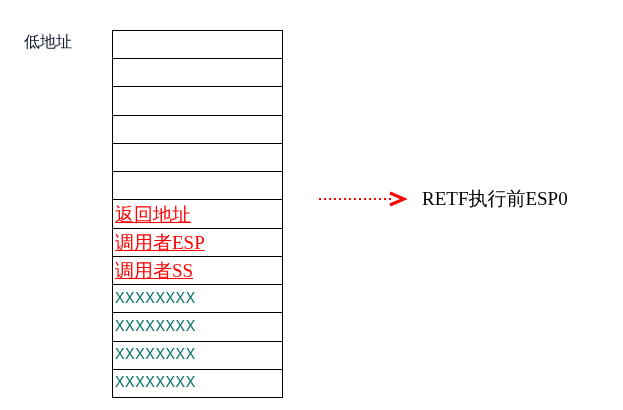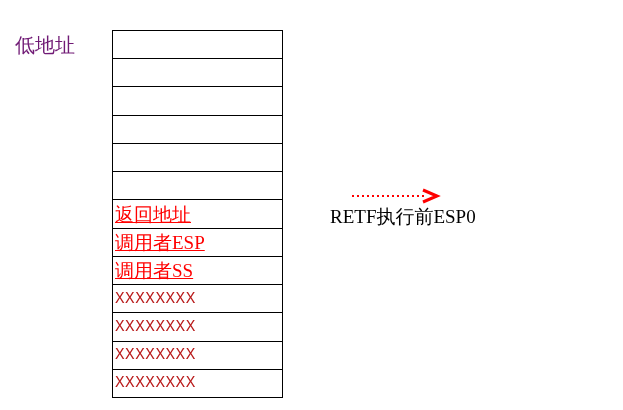--- a/index.html
+++ b/index.html
@@ -10,24 +10,24 @@
   }
   .canvas {
     position: relative;
     width: 623px;
     height: 410px;
     background: #ffffff;
     overflow: hidden;
   }
   .addr-label {
     position: absolute;
-    left: 15px;
+    left: 24px;
     width: 90px;
-    font-size: 20px;
-    color: #701a75;
+    font-size: 16px;
+    color: #0f172a;
     white-space: nowrap;
   }
   .addr-label.low  { top: 32px; }
   .addr-label.high { top: 369px; }
 
   .stack-table {
     position: absolute;
     left: 112px;
     top: 30px;
     width: 171px;
@@ -49,33 +49,32 @@
     white-space: nowrap;
   }
   .stack-row:last-child { border-bottom: none; }
   .stack-row.type-highlight {
     color: #ff0000;
     text-decoration: underline;
     font-size: 19px;
     line-height: 1;
   }
   .stack-row.type-value {
-    color: #b91c1c;
+    color: #0f766e;
     font-family: "Liberation Mono", "DejaVu Sans Mono", monospace;
     font-size: 16px;
     letter-spacing: 0.5px;
   }
 
   .annotation {
     position: absolute;
     left: 318px;
     height: 22px;
     display: flex;
     align-items: center;
-    flex-direction: column;
   }
   .annotation.a0 { top: 188px; }
   .annotation.a1 { top: 294px; }
   .annotation .arrow { display: block; flex: 0 0 auto; }
   .annotation .ann-label {
     margin-left: 12px;
     font-size: 19px;
     color: #000000;
     white-space: nowrap;
   }

